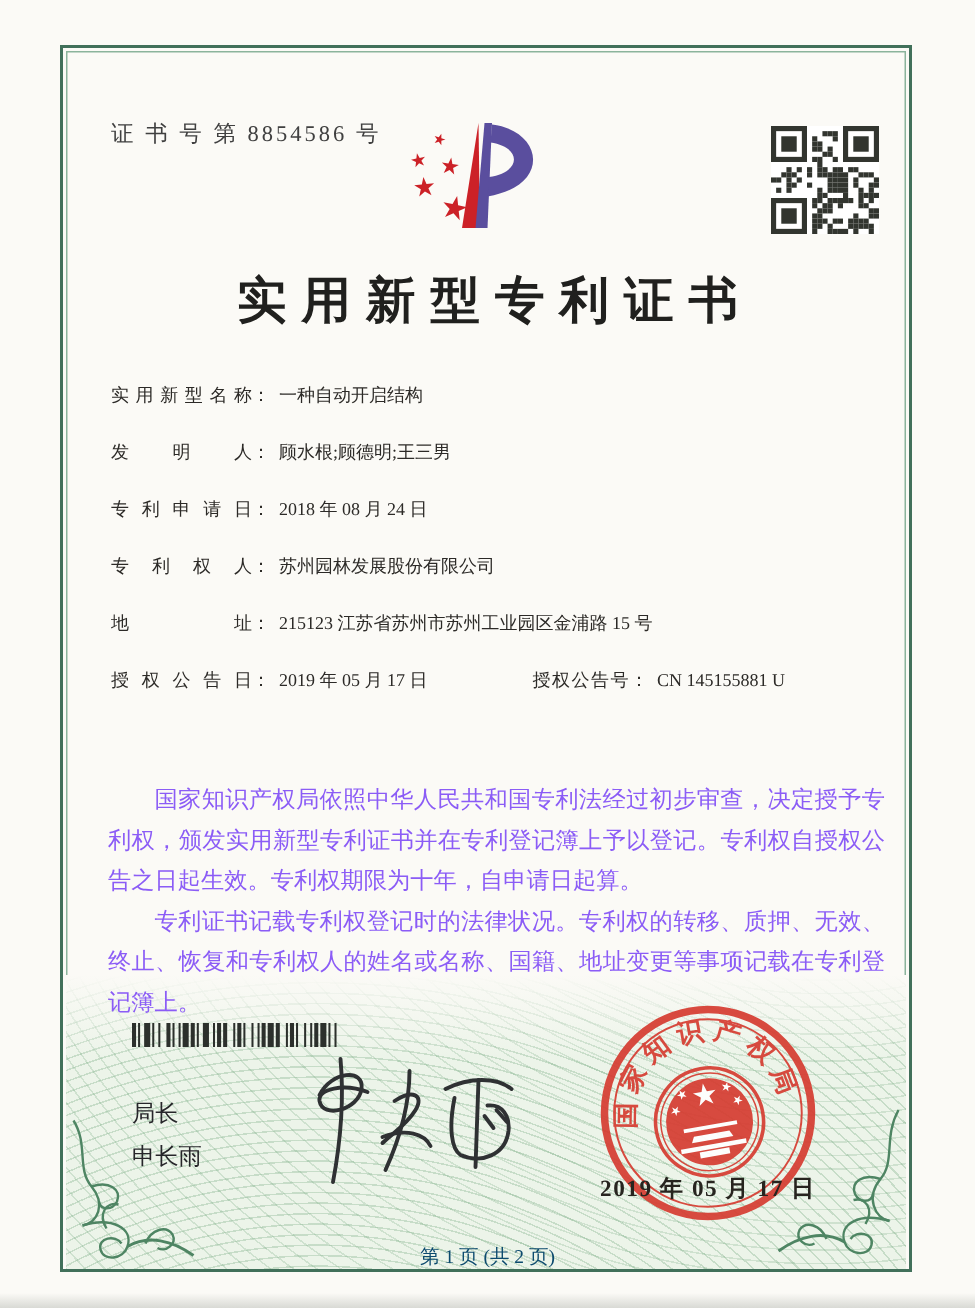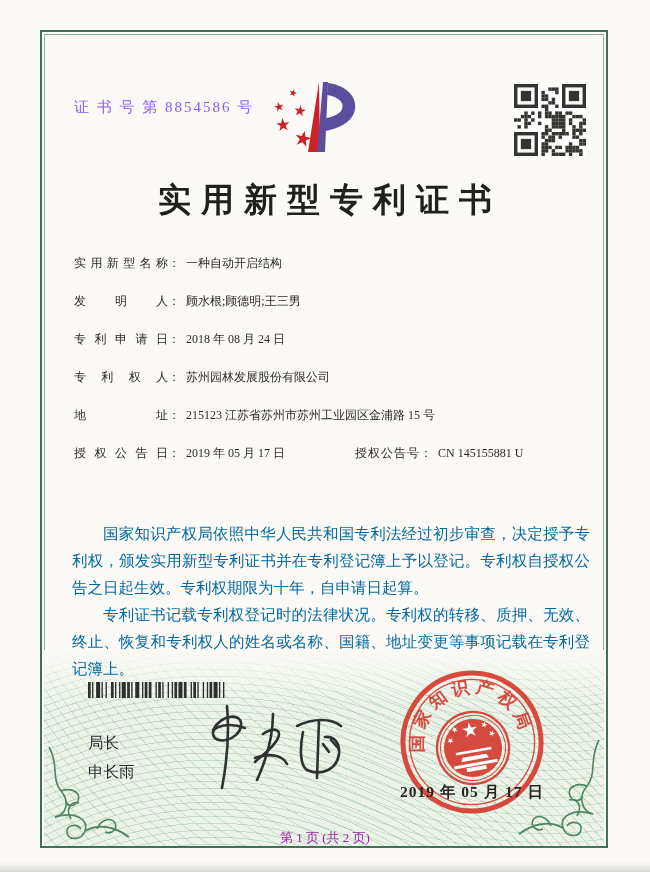--- a/index.html
+++ b/index.html
@@ -13,37 +13,37 @@
   .frame-inner{position:absolute;inset:2px;border:1px solid #8bb49c;}
   
   .guilloche{position:absolute;left:44px;right:46px;top:650px;height:196px;
     background-color:#ecf4e9;
     background-image:
       repeating-radial-gradient(circle at 30% 260%, rgba(122,172,132,.33) 0 1px, transparent 1px 7px),
       repeating-radial-gradient(circle at 90% -150%, rgba(122,172,132,.26) 0 1px, transparent 1px 9px);
   }
   .guilloche::before{content:"";position:absolute;left:0;right:0;top:0;height:55px;
     background:linear-gradient(to bottom,#fbfaf6,rgba(251,250,246,0));}
-  .cert-number{left:74px;top:80px;font-size:15px;letter-spacing:2px;color:#8b5cf6;margin-top:18px;}
+  .cert-number{left:74px;top:80px;font-size:15px;letter-spacing:2px;color:#404040;}
   .title{left:0;right:0;top:178px;text-align:center;font-size:33px;font-weight:700;
          letter-spacing:10px;text-indent:10px;color:#20201e;}
   .fields{left:74px;right:72px;top:255px;color:#2c2a27;font-size:12px;}
   .frow{height:17px;margin-bottom:21px;position:relative;white-space:nowrap;}
   .flabel{display:inline-block;width:94px;text-align:justify;text-align-last:justify;
           vertical-align:bottom;}
   .fcolon{display:inline-block;margin-right:6px;}
   .grant-no{position:absolute;left:281px;top:0;}
   .grant-no .glabel{letter-spacing:1px;margin-top:24px;}
   .paras{left:72px;right:60px;top:520px;font-size:15.5px;line-height:27px;
-         text-align:justify;color:#0369a1;}
+         text-align:justify;color:#8b5cf6;}
   .paras p{margin:0;text-indent:2em;}
   .commissioner{left:88px;top:728px;font-size:15.5px;line-height:29px;color:#26262a;}
   .seal-date{left:400px;top:782px;font-size:15.5px;font-weight:bold;
              letter-spacing:1px;color:#27241f;}
-  .footer-page{left:0;right:0;top:829px;text-align:center;font-size:13px;color:#a21caf;}
+  .footer-page{left:0;right:0;top:829px;text-align:center;font-size:13px;color:#0c4a6e;}
   .scan-edge{left:0;right:0;bottom:0;height:10px;
     background:linear-gradient(to bottom,rgba(0,0,0,0),rgba(60,70,60,.18));}
   svg{display:block;}
 </style>
 </head>
 <body>
 
 <div class="page">
 
   <div class="frame">

